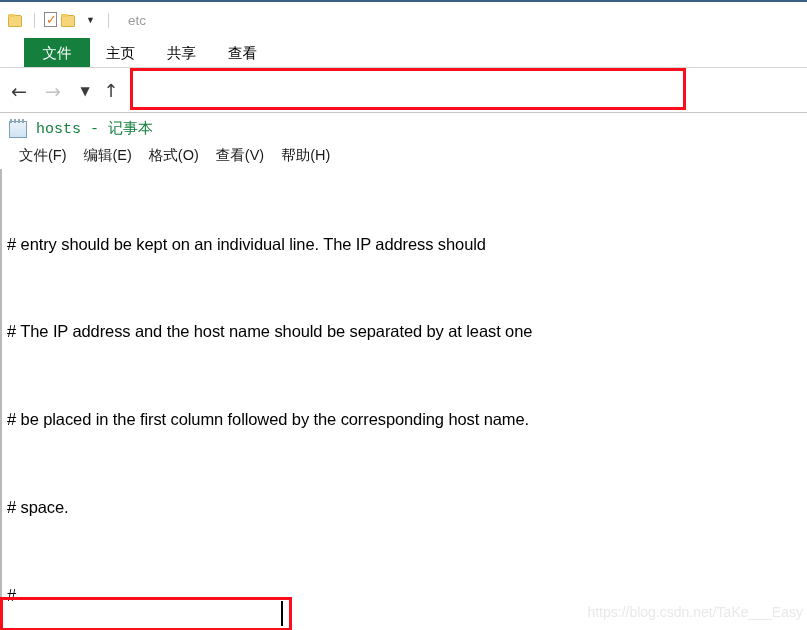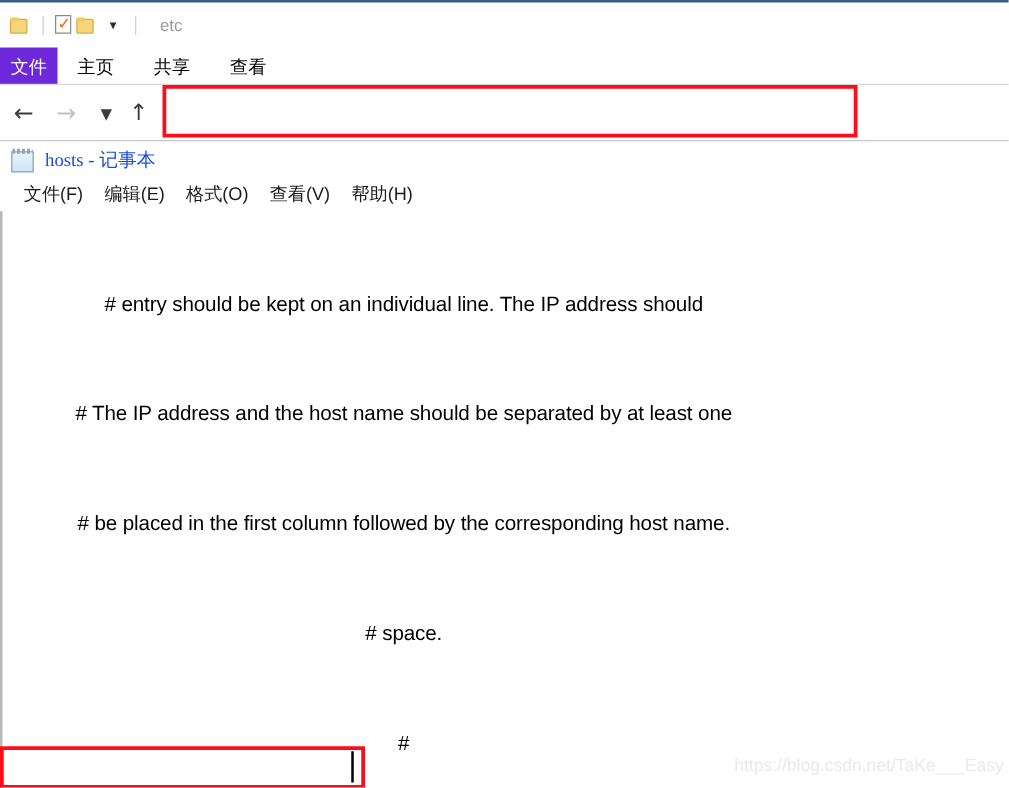--- a/index.html
+++ b/index.html
@@ -117,24 +117,25 @@
     display: flex;
     align-items: center;
     justify-content: center;
     font-size: 14.5px;
     color: #000000;
     font-family: "Liberation Sans", sans-serif;
     padding: 0 16px;
     box-sizing: border-box;
   }
   .ribbon-tab.file-tab {
-    background: #6d28d9;
+    background: #15803d;
     color: #ffffff;
-    width: 46px;
+    width: 66px;
     padding: 0;
+    margin-left: 24px;
   }
   #ribbon-underline {
     position: absolute;
     left: 0; top: 65px;
     width: 807px;
     height: 1px;
     background: #d6d6d6;
   }
 
   
@@ -237,22 +238,22 @@
   }
   .np-icon::after {
     content: "";
     position: absolute;
     left: 1px; top: 0px;
     width: 16px; height: 4px;
     background: repeating-linear-gradient(90deg,#8fa9bb 0px,#8fa9bb 2px,transparent 2px,transparent 4px);
   }
   #np-title {
     font-size: 15px;
-    color: #1d4ed8;
-    font-family: Liberation Serif, serif;
+    color: #15803d;
+    font-family: Liberation Mono, monospace;
   }
   #np-menu-row {
     position: absolute;
     left: 0; top: 29px;
     height: 26px;
     display: flex;
     align-items: center;
     padding-left: 19px;
   }
   .np-menu-item {
@@ -264,21 +265,20 @@
   }
   #np-text-area {
     position: absolute;
     left: 0; top: 56px;
     width: 639px;
     height: 462px;
     background: #ffffff;
     border-left: 2px solid #b9b9b9;
     box-sizing: border-box;
     overflow: hidden;
-    text-align: center;
   }
   #np-text {
     margin: 0;
     padding: 2px 0 0 5px;
     font-family: "Liberation Sans", sans-serif;
     font-size: 16.5px;
     line-height: 29.3px;
     color: #000000;
     white-space: pre;
     letter-spacing: -0.1px;

